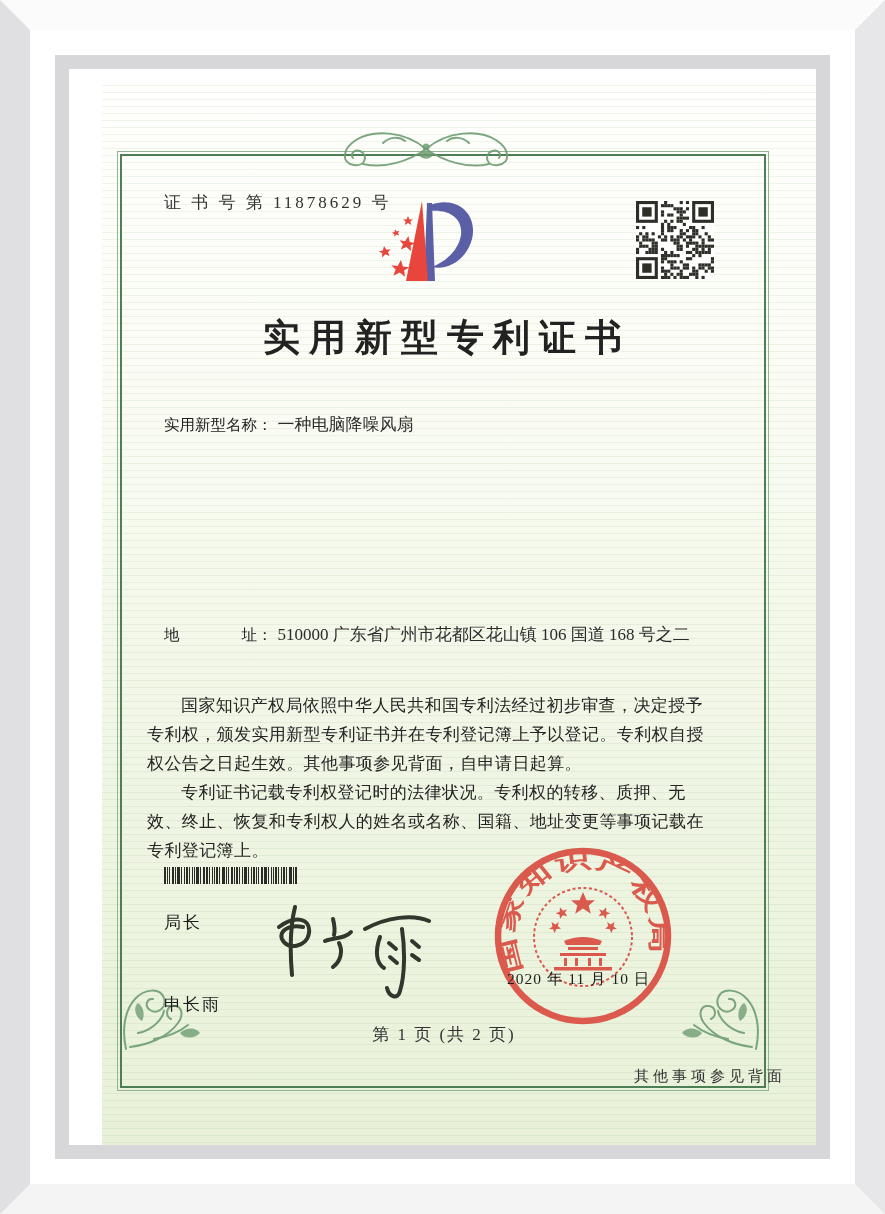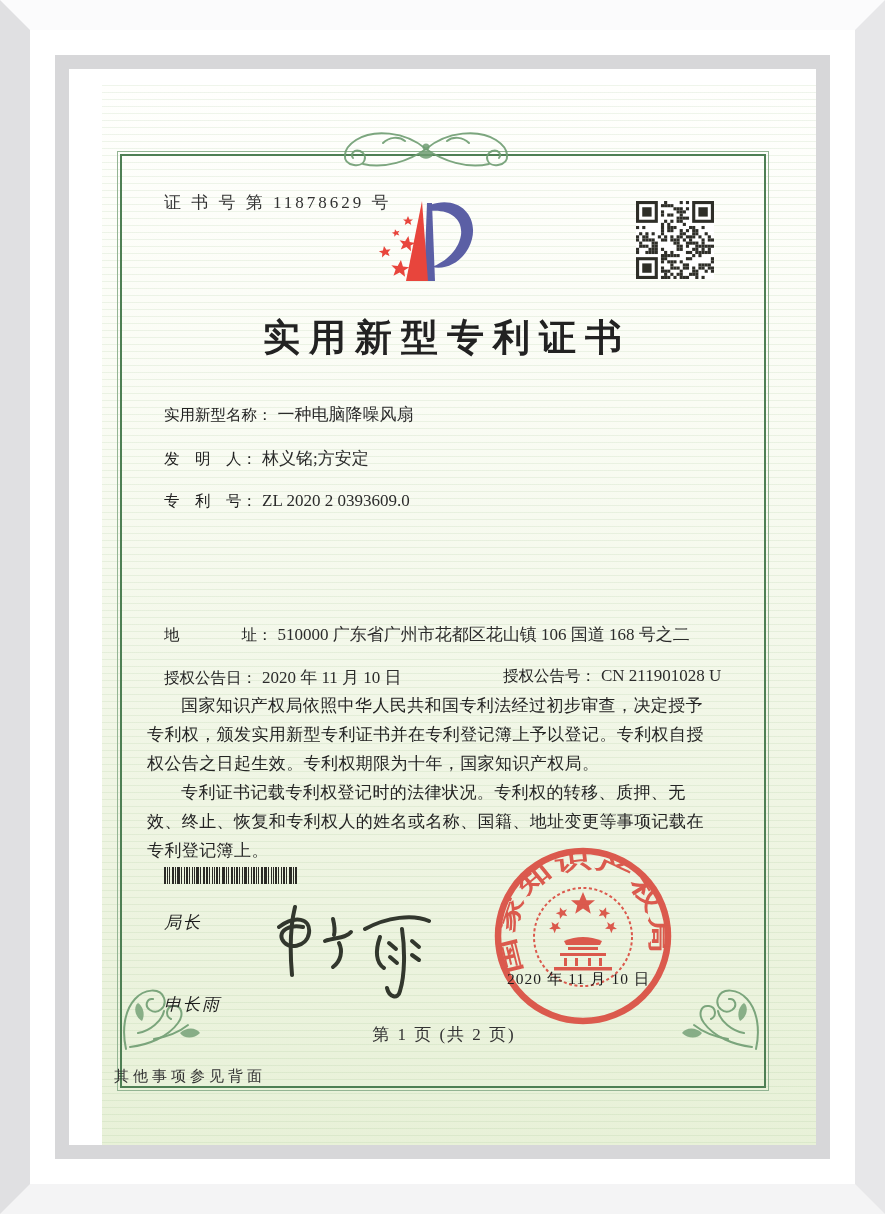--- a/index.html
+++ b/index.html
@@ -31,24 +31,24 @@
   .title{position:absolute;left:0;right:24px;top:228px;text-align:center;
     font-size:37px;font-weight:600;letter-spacing:9px;color:#222;}
   .row{position:absolute;left:62px;font-size:17px;white-space:nowrap;color:#2b2b2b;}
   .lbl{display:inline-block;font-size:15.5px;vertical-align:baseline;color:#222;}
   .val{margin-left:5px;}
   .grant{position:absolute;left:339px;top:0;white-space:nowrap;}
   .paras{position:absolute;left:45px;top:606px;width:572px;font-size:17px;
     line-height:29px;color:#242424;letter-spacing:0.4px;}
   .paras p{margin:0;text-indent:2em;}
   .signer{position:absolute;left:62px;font-size:17px;
-    font-family:"Liberation Sans","DejaVu Sans",sans-serif;color:#1d1d1d;letter-spacing:2px;font-style:italic;}
+    font-family:"Liberation Sans","DejaVu Sans",sans-serif;color:#1d1d1d;letter-spacing:2px;}
   .pagenum{position:absolute;left:0;right:30px;top:938px;text-align:center;
     font-size:17px;letter-spacing:2px;color:#333;}
-  .backnote{position:absolute;left:12px;right:30px;top:982px;text-align:left;
+  .backnote{position:absolute;left:4px;right:30px;top:982px;text-align:right;
     font-size:15px;letter-spacing:4px;color:#333;}
   .sealdate{position:absolute;left:405px;top:884px;font-size:15.5px;letter-spacing:1px;
     color:#1e1e1e;z-index:6;}
   svg{display:block;}
 </style>
 </head>
 <body>
 
 <div class="photo">
   <div class="bevel1"></div>
@@ -329,41 +329,29 @@
                   <rect x="19" y="1" width="5" height="5" fill="#ffffff"></rect>
                   <rect x="20" y="2" width="3" height="3"></rect>
                   <rect x="0" y="18" width="7" height="7"></rect>
                   <rect x="1" y="19" width="5" height="5" fill="#ffffff"></rect>
                   <rect x="2" y="20" width="3" height="3"></rect>
                 </g>
             </svg>
 
             <div class="title">实用新型专利证书</div>
 
-            <div class="row" style="top:318px">
+            <div class="row" style="top:328px">
               <span class="lbl">实用新型名称：</span><span class="val">一种电脑降噪风扇</span>
-            </div>
-            <div class="row" style="top:362px">
-              <span class="lbl">发　明　人：</span><span class="val">林义铭;方安定</span>
-            </div>
-            <div class="row" style="top:406px">
-              <span class="lbl">专　利　号：</span><span class="val">ZL 2020 2 0393609.0</span>
             </div>
             <div class="row" style="top:538px">
               <span class="lbl">地　　　　址：</span><span class="val">510000 广东省广州市花都区花山镇 106 国道 168 号之二</span>
             </div>
-            <div class="row" style="top:581px">
-              <span class="lbl">授权公告日：</span><span class="val">2020 年 11 月 10 日</span>
-              <span class="grant">
-                <span class="lbl">授权公告号：</span><span class="val">CN 211901028 U</span>
-              </span>
-            </div>
 
             <div class="paras">
-              <p>国家知识产权局依照中华人民共和国专利法经过初步审查，决定授予专利权，颁发实用新型专利证书并在专利登记簿上予以登记。专利权自授权公告之日起生效。专利权期限为十年，国家知识产权局。</p>
+              <p>国家知识产权局依照中华人民共和国专利法经过初步审查，决定授予专利权，颁发实用新型专利证书并在专利登记簿上予以登记。专利权自授权公告之日起生效。其他事项参见背面，自申请日起算。</p>
               <p>专利证书记载专利权登记时的法律状况。专利权的转移、质押、无效、终止、恢复和专利权人的姓名或名称、国籍、地址变更等事项记载在专利登记簿上。</p>
             </div>
 
             <svg class="orn" style="left:62px;top:782px" width="182" height="17" viewBox="0 0 182 17" id="barcode-svg">
               <g id="barcode-bars" fill="#2a2a26">
                   <rect x="0" y="0" width="2" height="17"></rect>
                   <rect x="3" y="0" width="1" height="17"></rect>
                   <rect x="5" y="0" width="1" height="17"></rect>
                   <rect x="8" y="0" width="2" height="17"></rect>
                   <rect x="11" y="0" width="1" height="17"></rect>

